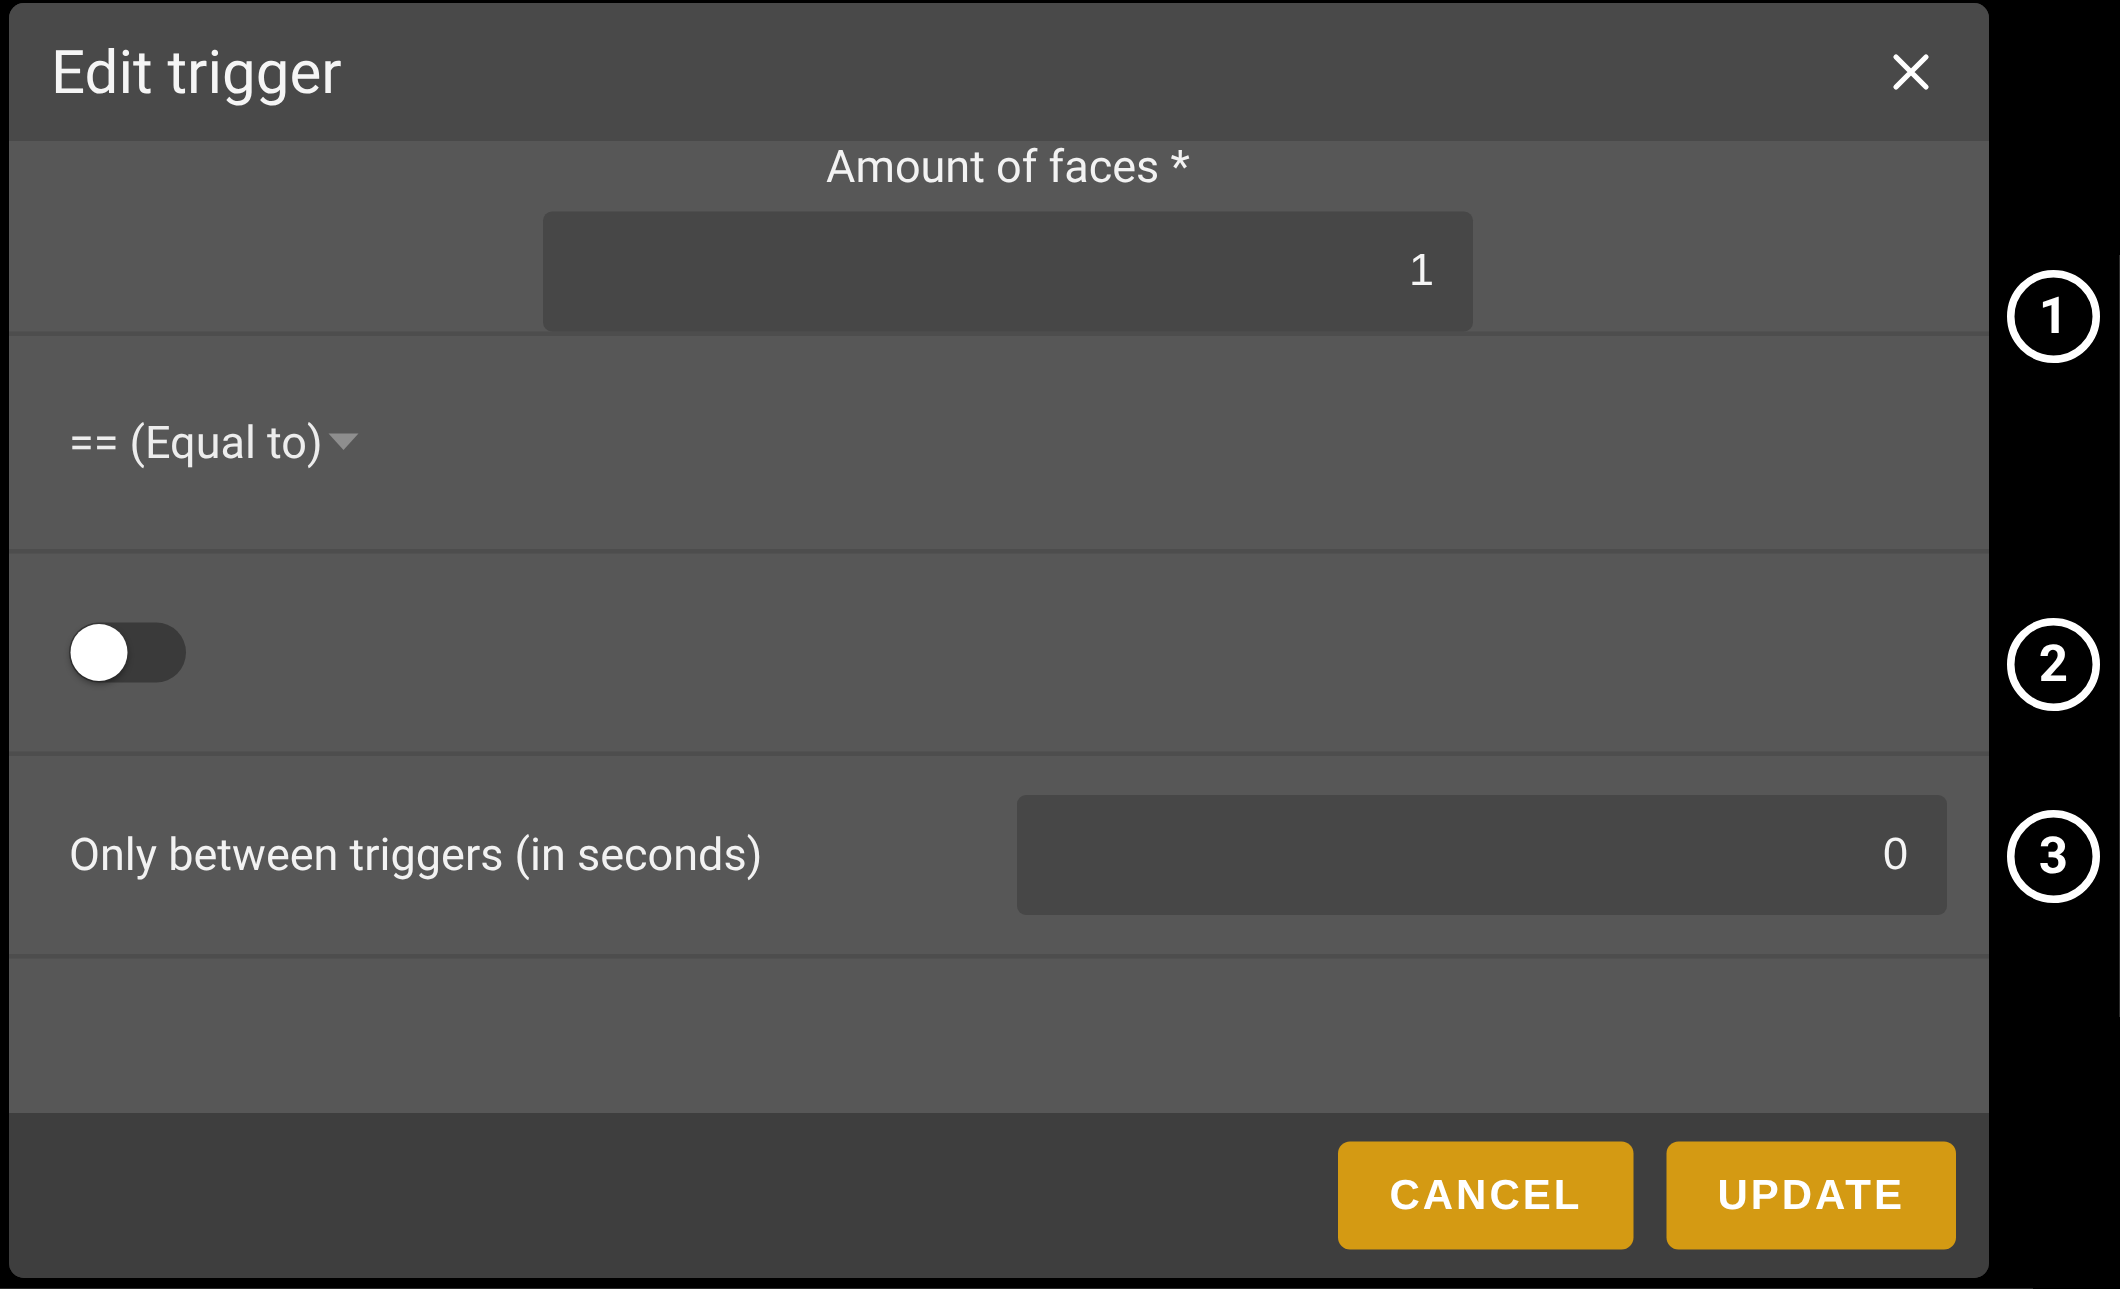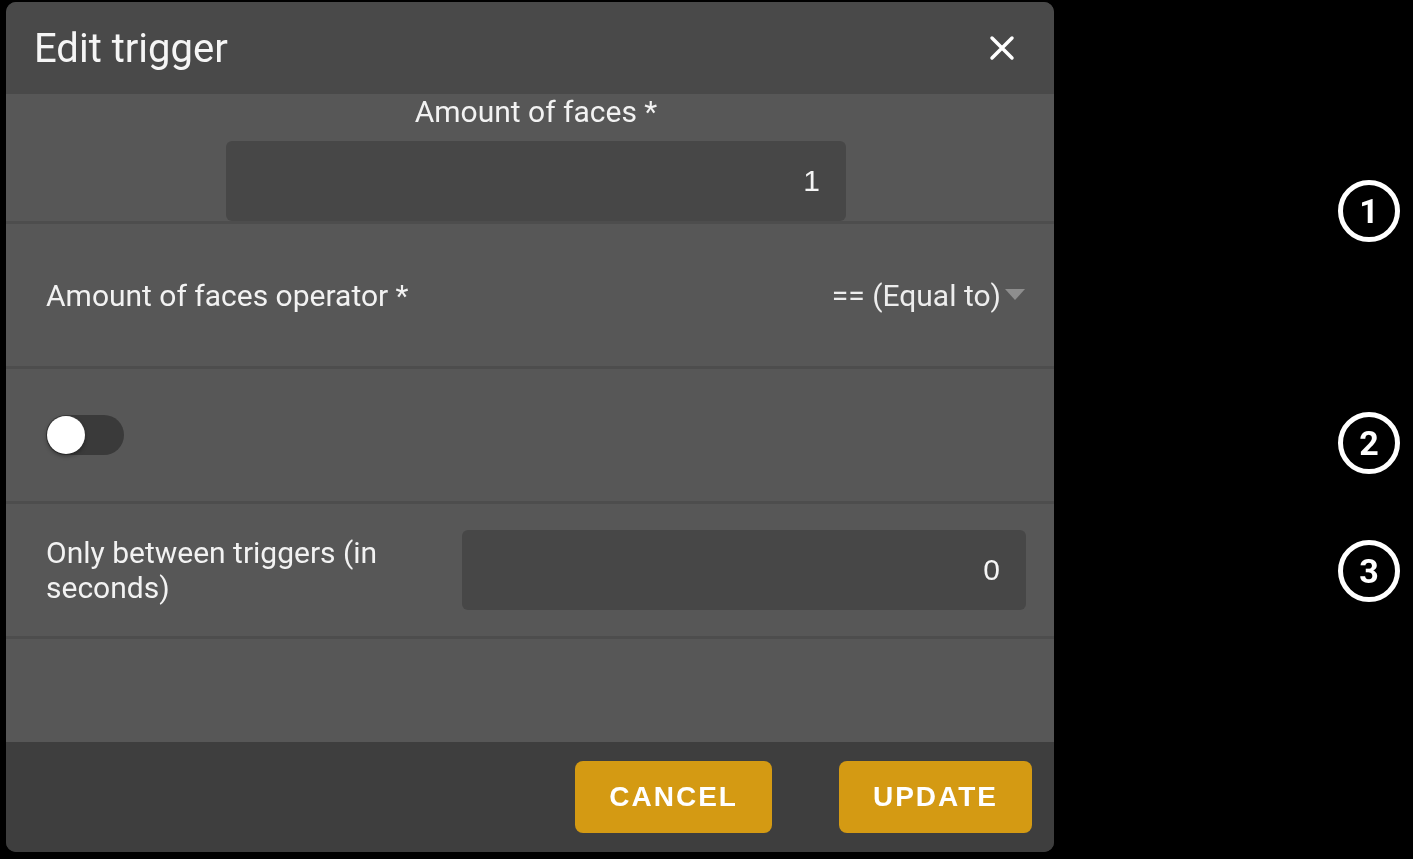--- a/index.html
+++ b/index.html
@@ -10,21 +10,21 @@
     color: #eee;
     width: 1413px;
     height: 859px;
     position: relative;
     overflow: hidden;
   }
   .dialog {
     position: absolute;
     left: 6px;
     top: 2px;
-    width: 1048px;
+    width: 1320px;
     height: 850px;
     background: #3e3e3e;
     border-radius: 10px;
     overflow: hidden;
     display: flex;
     flex-direction: column;
   }
   .dialog-header {
     height: 92px;
     background: #494949;
@@ -128,21 +128,20 @@
     height: 72px;
     padding: 0 34px;
     background: #d49a13;
     color: #fff;
     border: none;
     border-radius: 8px;
     font-size: 28px;
     font-weight: 600;
     letter-spacing: 2px;
     cursor: pointer;
-    margin-left: 45px;
   }
   .annot-col {
     position: absolute;
     left: 1330px;
     top: 0;
     width: 80px;
     height: 850px;
   }
   .annot {
     position: absolute;
@@ -176,21 +175,20 @@
     </div>
   </div>
 
   <div class="dialog-body">
     <div class="form-row first">
       <div class="row-label">Amount of faces *</div>
       <input class="text-input" type="text" value="1" style="">
     </div>
 
     <div class="form-row tall">
-      <div class="row-label">Amount of faces operator *</div>
       <div class="select-wrap">
         <span class="select-value">== (Equal to)</span>
         <span class="dropdown-arrow">
           <svg width="22" height="14" viewBox="0 0 22 14">
               <path d="M1 1 L11 12 L21 1" fill="#8e8e8e"></path>
             </svg>
         </span>
       </div>
     </div>
 

